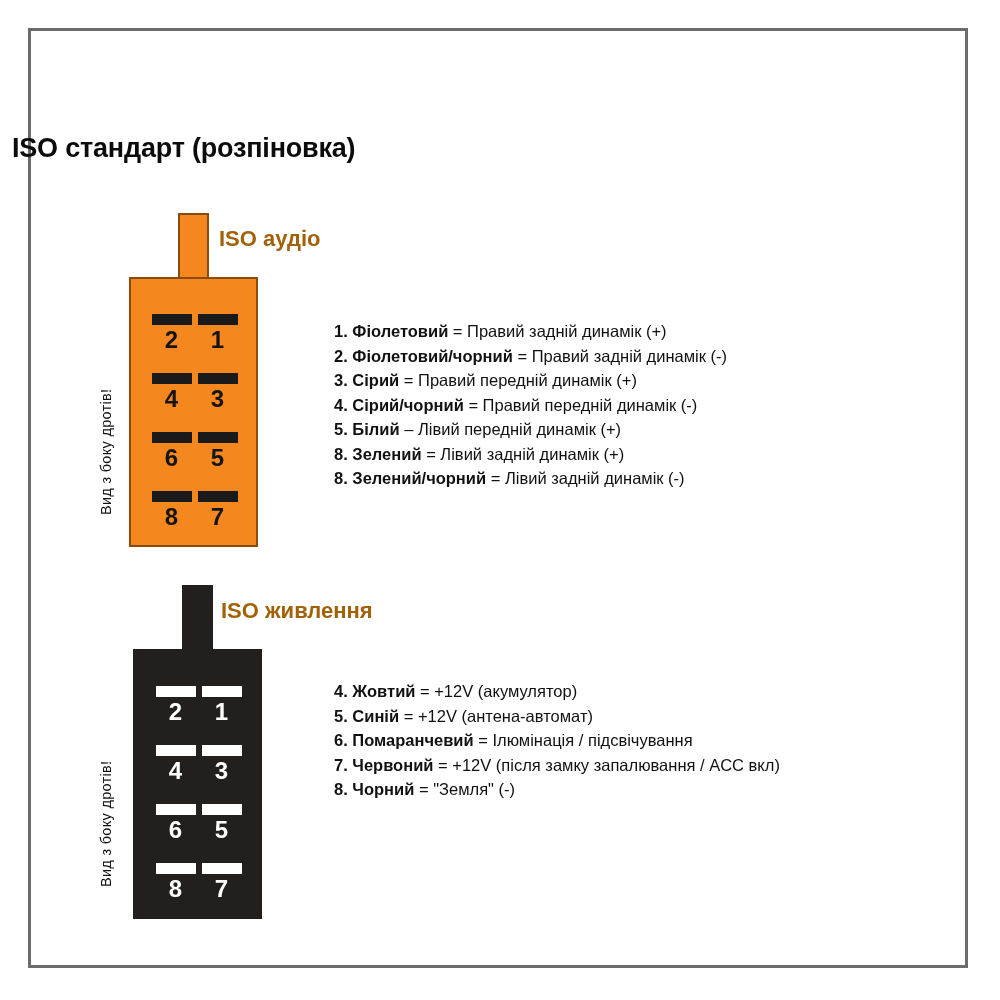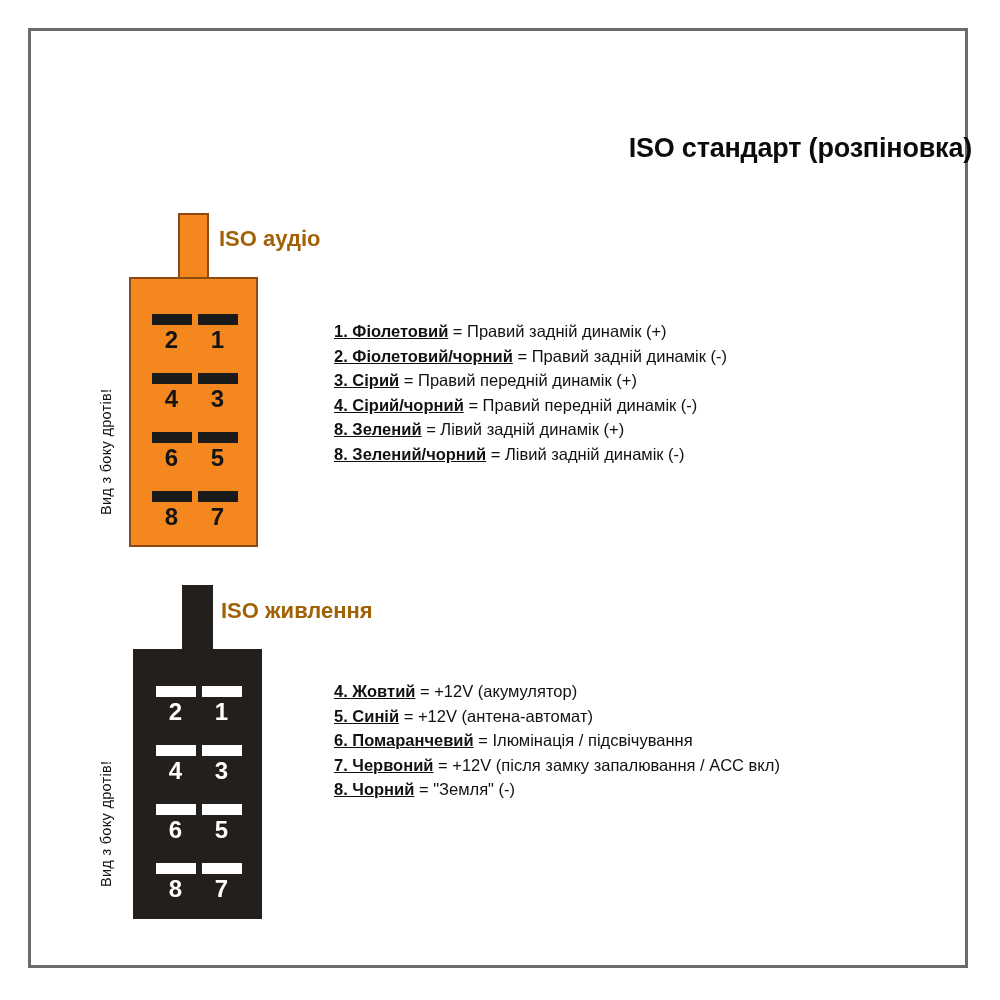--- a/index.html
+++ b/index.html
@@ -23,24 +23,24 @@
     width: 940px;
     height: 940px;
     border: 3px solid #6b6b6b;
     box-sizing: border-box;
     background: #ffffff;
   }
 
   
   #diagram-title {
     position: absolute;
-    left: 0;
+    left: 12px;
     top: 133px;
     width: 972px;
-    text-align: right;
+    text-align: left;
     font-size: 27px;
     font-weight: bold;
     color: #0b0b0b;
     letter-spacing: -0.2px;
   }
 
   
   .connector-section {
     position: absolute;
   }
@@ -125,21 +125,21 @@
 
   
   .legend {
     position: absolute;
     font-size: 16.5px;
     color: #111111;
     line-height: 24.5px;
     white-space: nowrap;
   }
   .legend-row { display: block; }
-  .legend-key { font-weight: bold; text-decoration: underline; }
+  .legend-key { font-weight: bold; }
   .legend-val { font-weight: normal; }
 </style>
 </head>
 <body>
 
 <div id="page-frame"></div>
 
 <div id="diagram-title">ISO стандарт (розпіновка)</div>
 
 <div class="connector-section" style="left:0; top:0; width:1000px; height:1000px;">
@@ -185,20 +185,21 @@
     </div>
   </div>
 
   <div class="conn-heading" style="left:219px; top:226px;">ISO аудіо</div>
 
   <div class="legend" style="left:334px; top:319px;">
     <span class="legend-row"><span class="legend-key">1. Фіолетовий</span><span class="legend-val"> = Правий задній динамік (+)</span></span>
     <span class="legend-row"><span class="legend-key">2. Фіолетовий/чорний</span><span class="legend-val"> = Правий задній динамік (-)</span></span>
     <span class="legend-row"><span class="legend-key">3. Сірий</span><span class="legend-val"> = Правий передній динамік (+)</span></span>
     <span class="legend-row"><span class="legend-key">4. Сірий/чорний</span><span class="legend-val"> = Правий передній динамік (-)</span></span>
+    <span class="legend-row"><span class="legend-key">5. Білий</span><span class="legend-val"> – Лівий передній динамік (+)</span></span>
     <span class="legend-row"><span class="legend-key">8. Зелений</span><span class="legend-val"> = Лівий задній динамік (+)</span></span>
     <span class="legend-row"><span class="legend-key">8. Зелений/чорний</span><span class="legend-val"> = Лівий задній динамік (-)</span></span>
   </div>
 </div>
 
 <div class="connector-section" style="left:0; top:0; width:1000px; height:1000px;">
 
   <div class="side-note" style="left:98px; top:672px; height:215px;">Вид з боку дротів!</div>
 
   <div class="connector conn-black" style="left:133px; top:585px; width:129px; height:334px;">

